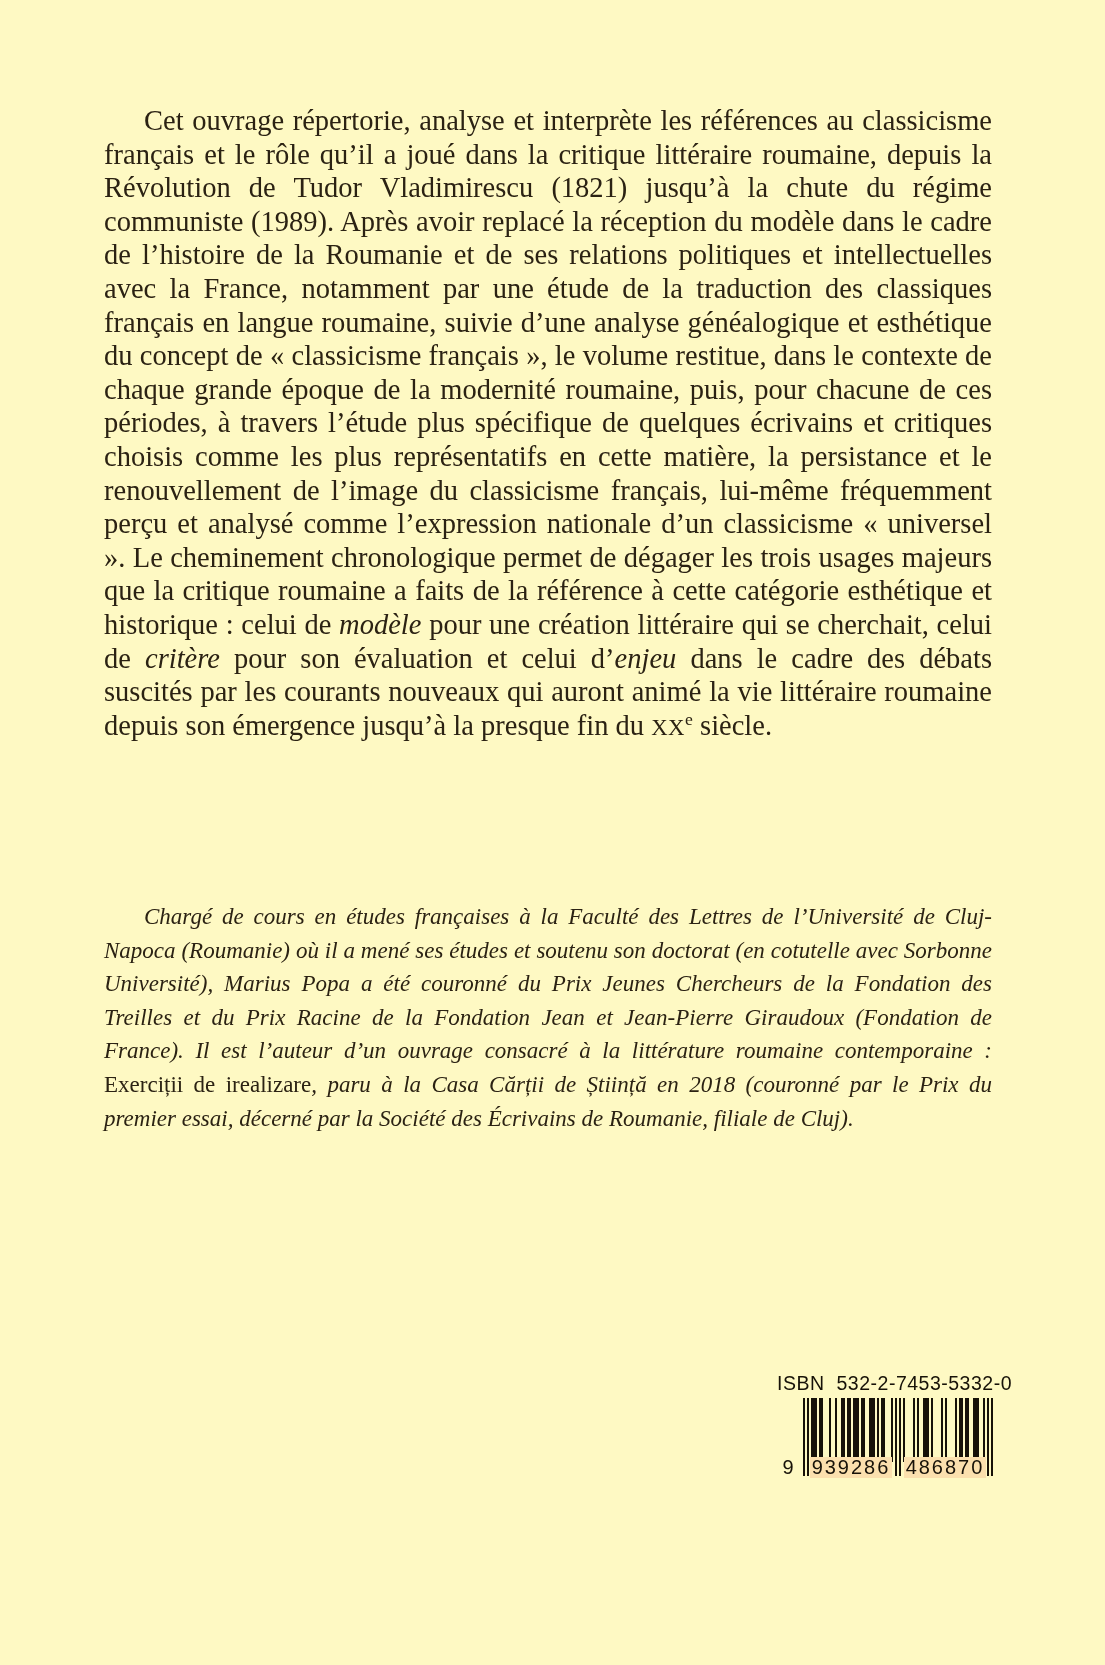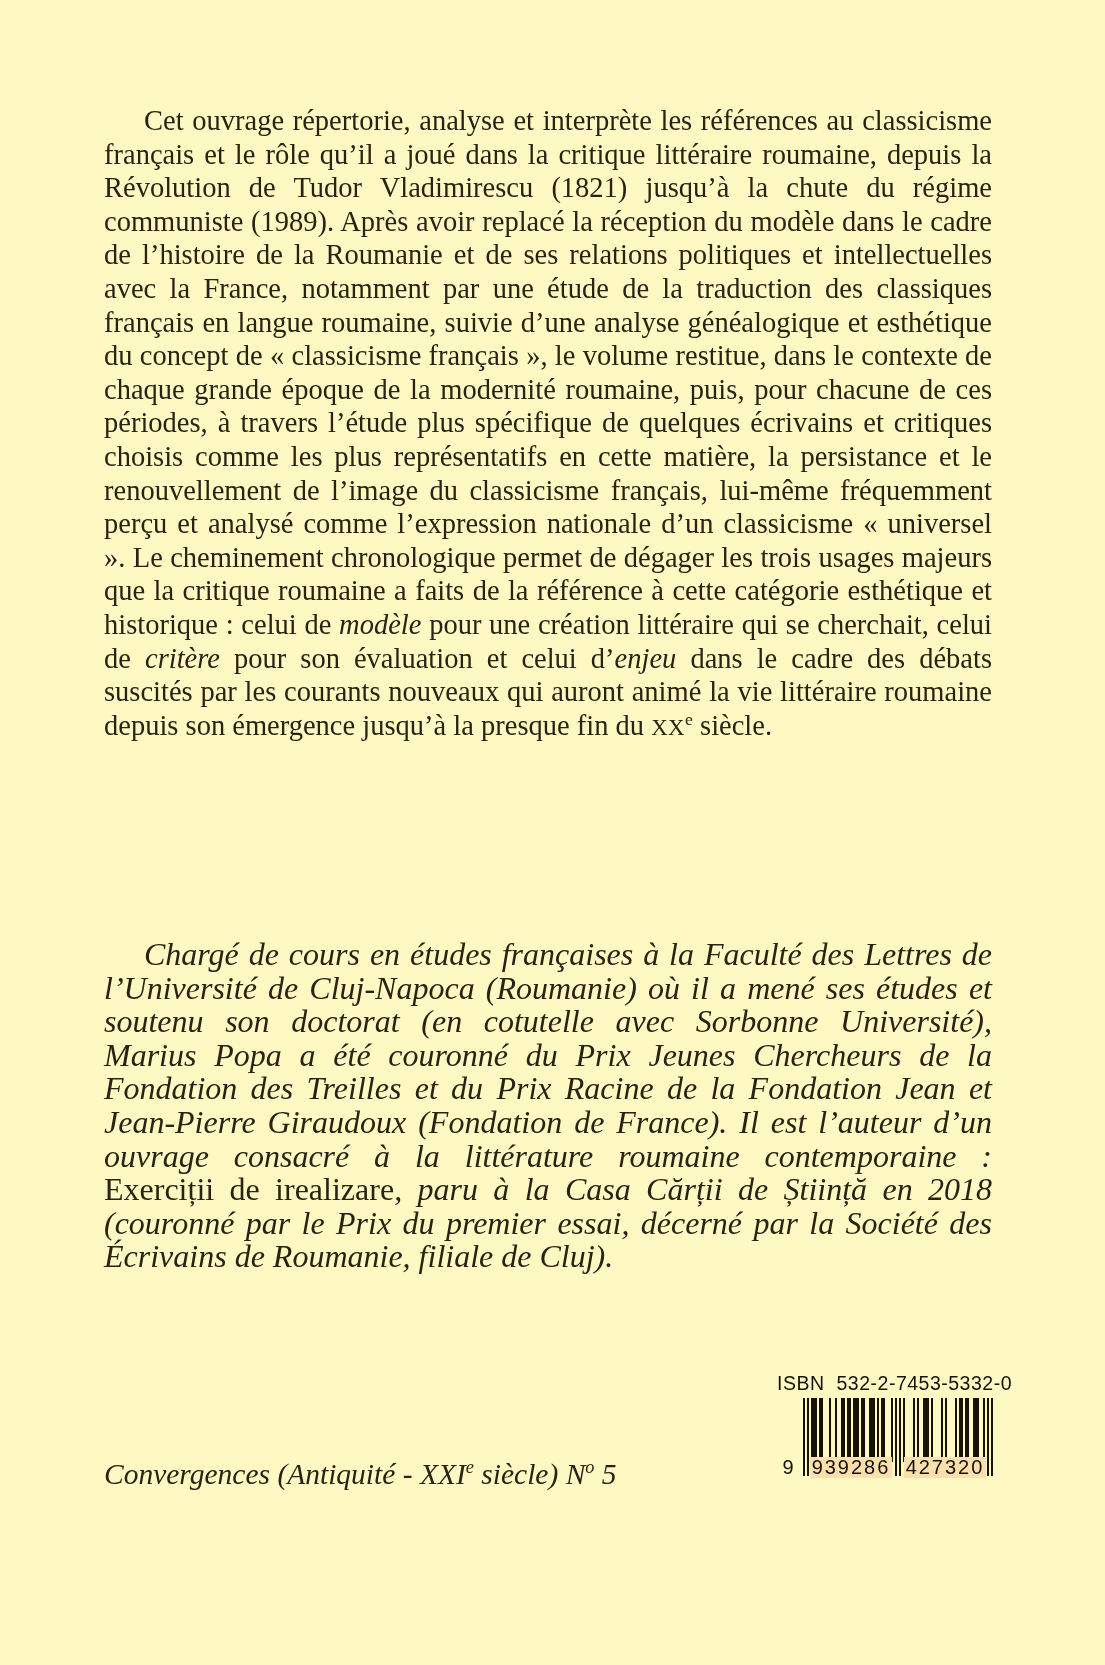--- a/index.html
+++ b/index.html
@@ -21,23 +21,23 @@
     width: 888px;
     font-size: 28.5px;
     line-height: 33.6px;
     text-align: justify;
     text-indent: 40px;
     margin: 0;
   }
   .bio {
     position: absolute;
     left: 104px;
-    top: 938px;
+    top: 900px;
     width: 888px;
-    font-size: 32px;
+    font-size: 23px;
     line-height: 33.6px;
     text-align: justify;
     text-indent: 40px;
     font-style: italic;
     margin: 0;
   }
   .italic-term { font-style: italic; }
   .roman-title { font-style: normal; }
   .century-smallcaps { font-size: 0.8em; letter-spacing: 0.5px; }
   sup.ord { font-size: 0.62em; vertical-align: super; line-height: 0; }
@@ -95,21 +95,20 @@
 </style>
 </head>
 <body>
 
 <div class="page">
 
   <p class="synopsis"><span>Cet ouvrage répertorie, analyse et interprète les références au classicisme français et le rôle qu’il a joué dans la critique littéraire roumaine, depuis la Révolution de Tudor Vladimirescu (1821) jusqu’à la chute du régime communiste (1989). Après avoir replacé la réception du modèle dans le cadre de l’histoire de la Roumanie et de ses relations politiques et intellectuelles avec la France, notamment par une étude de la traduction des classiques français en langue roumaine, suivie d’une analyse généalogique et esthétique du concept de « classicisme français », le volume restitue, dans le contexte de chaque grande époque de la modernité roumaine, puis, pour chacune de ces périodes, à travers l’étude plus spécifique de quelques écrivains et critiques choisis comme les plus représentatifs en cette matière, la persistance et le renouvellement de l’image du classicisme français, lui-même fréquemment perçu et analysé comme l’expression nationale d’un classicisme « universel ». Le cheminement chronologique permet de dégager les trois usages majeurs que la critique roumaine a faits de la référence à cette catégorie esthétique et historique : celui de </span><span class="italic-term">modèle</span><span> pour une création littéraire qui se cherchait, celui de </span><span class="italic-term">critère</span><span> pour son évaluation et celui d’</span><span class="italic-term">enjeu</span><span> dans le cadre des débats suscités par les courants nouveaux qui auront animé la vie littéraire roumaine depuis son émergence jusqu’à la presque fin du </span><span class="century-smallcaps">XX</span><sup class="ord">e</sup><span> siècle.</span></p>
 
   <p class="bio"><span>Chargé de cours en études françaises à la Faculté des Lettres de l’Université de Cluj-Napoca (Roumanie) où il a mené ses études et soutenu son doctorat (en cotutelle avec Sorbonne Université), Marius Popa a été couronné du Prix Jeunes Chercheurs de la Fondation des Treilles et du Prix Racine de la Fondation Jean et Jean-Pierre Giraudoux (Fondation de France). Il est l’auteur d’un ouvrage consacré à la littérature roumaine contemporaine : </span><span class="roman-title">Exerciții de irealizare</span><span>, paru à la Casa Cărții de Știință en 2018 (couronné par le Prix du premier essai, décerné par la Société des Écrivains de Roumanie, filiale de Cluj).</span></p>
 
-  <p class="collection"><span>Convergences (Antiquité - XXI</span><sup class="ord">e</sup><span> siècle) N</span><sup class="ord">o</sup><span> 5</span></p>
 
   <div class="isbn-block">
     <div class="isbn-line">
       <span class="isbn-label">ISBN</span><span>532-2-7453-5332-0</span>
     </div>
     <div class="ean13">
       <div>
           <div class="bar guard" style="left: 0px;"></div>
           <div class="bar guard" style="left: 4px;"></div>
           <div class="bar" style="left: 8px;"></div>
@@ -153,17 +152,17 @@
           <div class="bar" style="left: 164px;"></div>
           <div class="bar" style="left: 170px;"></div>
           <div class="bar" style="left: 172px;"></div>
           <div class="bar" style="left: 174px;"></div>
           <div class="bar" style="left: 180px;"></div>
           <div class="bar guard" style="left: 184px;"></div>
           <div class="bar guard" style="left: 188px;"></div>
         </div>
       <span class="bc-digit bc-lead">9</span>
       <span class="bc-group bc-left">939286</span>
-      <span class="bc-group bc-right">427320</span>
+      <span class="bc-group bc-right">486870</span>
     </div>
   </div>
 
 </div>
 
 </body></html>

